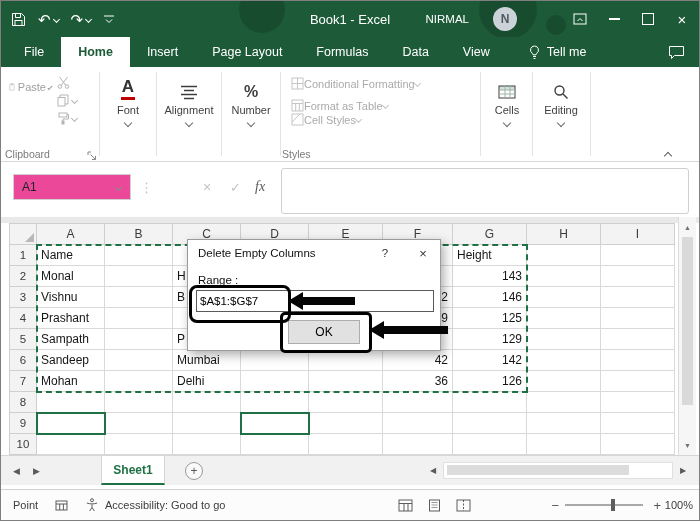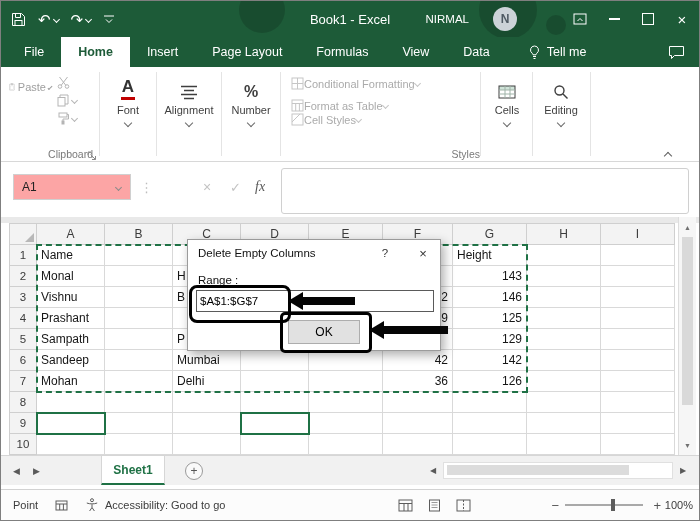--- a/index.html
+++ b/index.html
@@ -34,35 +34,35 @@
   .mtab.active{background:#fff;color:#1d5b38;font-weight:bold}
   .tellme{display:flex;align-items:center;gap:7px;margin-left:16px;padding:0 6px}
   .comment-btn{margin-left:auto;margin-right:14px;display:flex;align-items:center}
 
   
   .ribbon{position:absolute;left:0;top:66px;width:100%;height:95px;background:#fff;border-bottom:1px solid #d8d8d8;box-sizing:border-box}
   .rdiv{position:absolute;top:5px;height:84px;width:1px;background:#e4e4e4}
   .paste-btn{position:absolute;left:8px;top:6px;width:42px;display:flex;flex-direction:row;align-items:center;gap:3px;
     color:#9f9f9f;font-size:11px}
   .small-tool{position:absolute;display:flex;align-items:center;gap:3px;color:#b5b5b5}
-  .glabel{position:absolute;top:81px;font-size:10.5px;color:#7a7a7a;text-align:right}
+  .glabel{position:absolute;top:81px;font-size:10.5px;color:#7a7a7a;text-align:left}
   .launcher{position:absolute;left:86px;top:80px}
   .cgroup{position:absolute;top:7px;display:flex;flex-direction:column;align-items:center;gap:4px;font-size:11px;color:#3f3f3f}
   .cgroup .icon-slot{height:26px;display:flex;align-items:flex-end;justify-content:center}
   .bigA{font-size:17px;font-weight:bold;color:#333;border-bottom:3px solid #c00000;line-height:1.15;padding:0 1px}
   .pct{font-size:16px;font-weight:bold;color:#3e3e3e;line-height:1}
   .cgroup .chv{color:#6b6b6b}
   .stylerow{position:absolute;left:290px;display:flex;align-items:center;gap:0;font-size:11px;color:#ababab}
   .stylerow .chv{color:#c4c4c4}
   .collapse-ribbon{position:absolute;left:664px;top:78px;color:#5f5f5f}
 
   
   .fbar{position:absolute;left:0;top:161px;width:100%;height:55px;background:#fff}
   .namebox{position:absolute;left:12px;top:12px;width:118px;height:26px;border:1px solid #d0d0d0;box-sizing:border-box;
-    display:flex;align-items:center;padding-left:8px;font-size:12px;color:#222;background:#fca5a5}
+    display:flex;align-items:center;padding-left:8px;font-size:12px;color:#222;background:#ec4899}
   .namebox .chv{margin-left:auto;margin-right:9px;color:#8a8a8a}
   .fb-dots{position:absolute;left:139px;top:12px;height:26px;display:flex;align-items:center;color:#bdbdbd;font-size:13px}
   .fb-cancel{position:absolute;left:202px;top:12px;height:26px;display:flex;align-items:center;color:#c3c3c3;font-size:14px}
   .fb-enter{position:absolute;left:229px;top:12px;height:26px;display:flex;align-items:center;color:#c3c3c3;font-size:13px}
   .fb-fx{position:absolute;left:254px;top:12px;height:26px;display:flex;align-items:center;color:#595959;
     font-family:"Liberation Serif",serif;font-style:italic;font-size:14px}
   .formula-input{position:absolute;left:280px;right:10px;top:6px;height:44px;border:1px solid #d0d0d0;border-radius:3px;background:#fff}
 
   .gridstrip{position:absolute;left:0;top:216px;width:100%;height:6px;background:#e9e9e9}
 
@@ -197,22 +197,22 @@
         </span>
     </div>
   </div>
 
   <div class="menurow">
     <span class="mtab file">File</span>
     <span class="mtab active">Home</span>
     <span class="mtab">Insert</span>
     <span class="mtab">Page Layout</span>
     <span class="mtab">Formulas</span>
+    <span class="mtab">Data</span>
     <span class="mtab">View</span>
-    <span class="mtab">Data</span>
     <span class="tellme">
       <svg width="11" height="15" viewBox="0 0 11 15" fill="none" stroke="#fff">
         <path d="M5.5 1a4 4 0 0 0-2.4 7.2c.5.4.9 1 .9 1.6h3c0-.6.4-1.2.9-1.6A4 4 0 0 0 5.5 1z"></path>
         <path d="M4 11.5h3M4.5 13.5h2"></path>
       </svg>
       <span>Tell me</span>
     </span>
     <span class="comment-btn">
       <svg width="17" height="15" viewBox="0 0 17 15" fill="none" stroke="#fff">
         <path d="M1.5 1.5h14v9h-9l-3 3v-3h-2z"></path>

